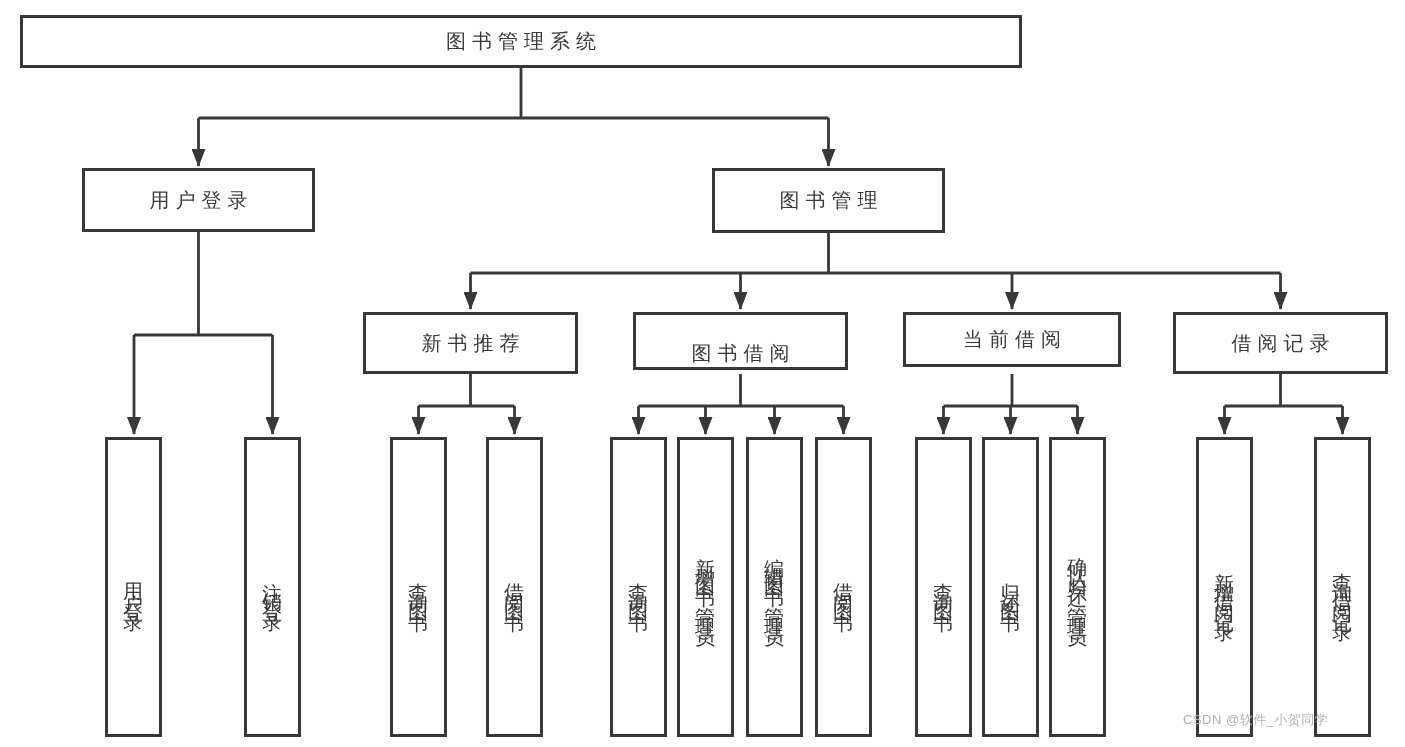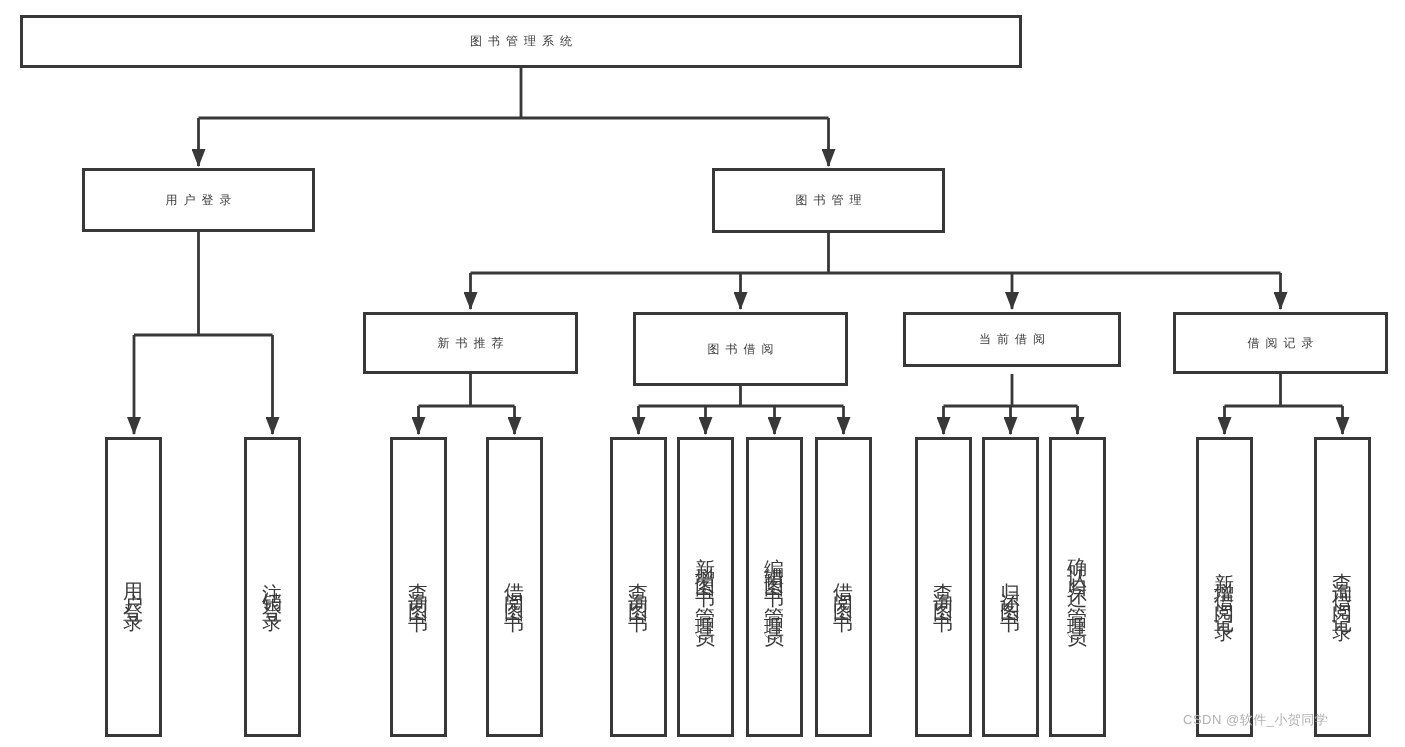--- a/index.html
+++ b/index.html
@@ -37,21 +37,21 @@
   .node {
     position: absolute;
     background: #fff;
     border: 3px solid var(--box-border);
     display: flex;
     align-items: center;
     justify-content: center;
     color: var(--text);
   }
   .node.h { 
-    font-size: 12px;
+    font-size: 20px;
     letter-spacing: 6px;
     text-indent: 6px; 
     white-space: nowrap;
   }
   .node.leaf { 
     width: 57px;
     height: 300px;
     top: 437px;
     font-size: 20px;
   }
@@ -138,21 +138,21 @@
   <div class="node h" style="left:82px; top:168px; width:233px; height:64px;">
     <span>用户登录</span>
   </div>
   <div class="node h" style="left:712px; top:168px; width:233px; height:65px;">
     <span>图书管理</span>
   </div>
 
   <div class="node h" style="left:363px; top:312px; width:215px; height:62px;text-align:right;">
     <span>新书推荐</span>
   </div>
-  <div class="node h" style="left:633px; top:312px; width:215px; height:74px;">
+  <div class="node h" style="left:633px; top:312px; width:215px; height:58px;align-items:flex-end;">
     <span>图书借阅</span>
   </div>
   <div class="node h" style="left:903px; top:312px; width:218px; height:55px;">
     <span>当前借阅</span>
   </div>
   <div class="node h" style="left:1173px; top:312px; width:215px; height:62px;">
     <span>借阅记录</span>
   </div>
 
   <div class="node leaf" style="left:105px;">

